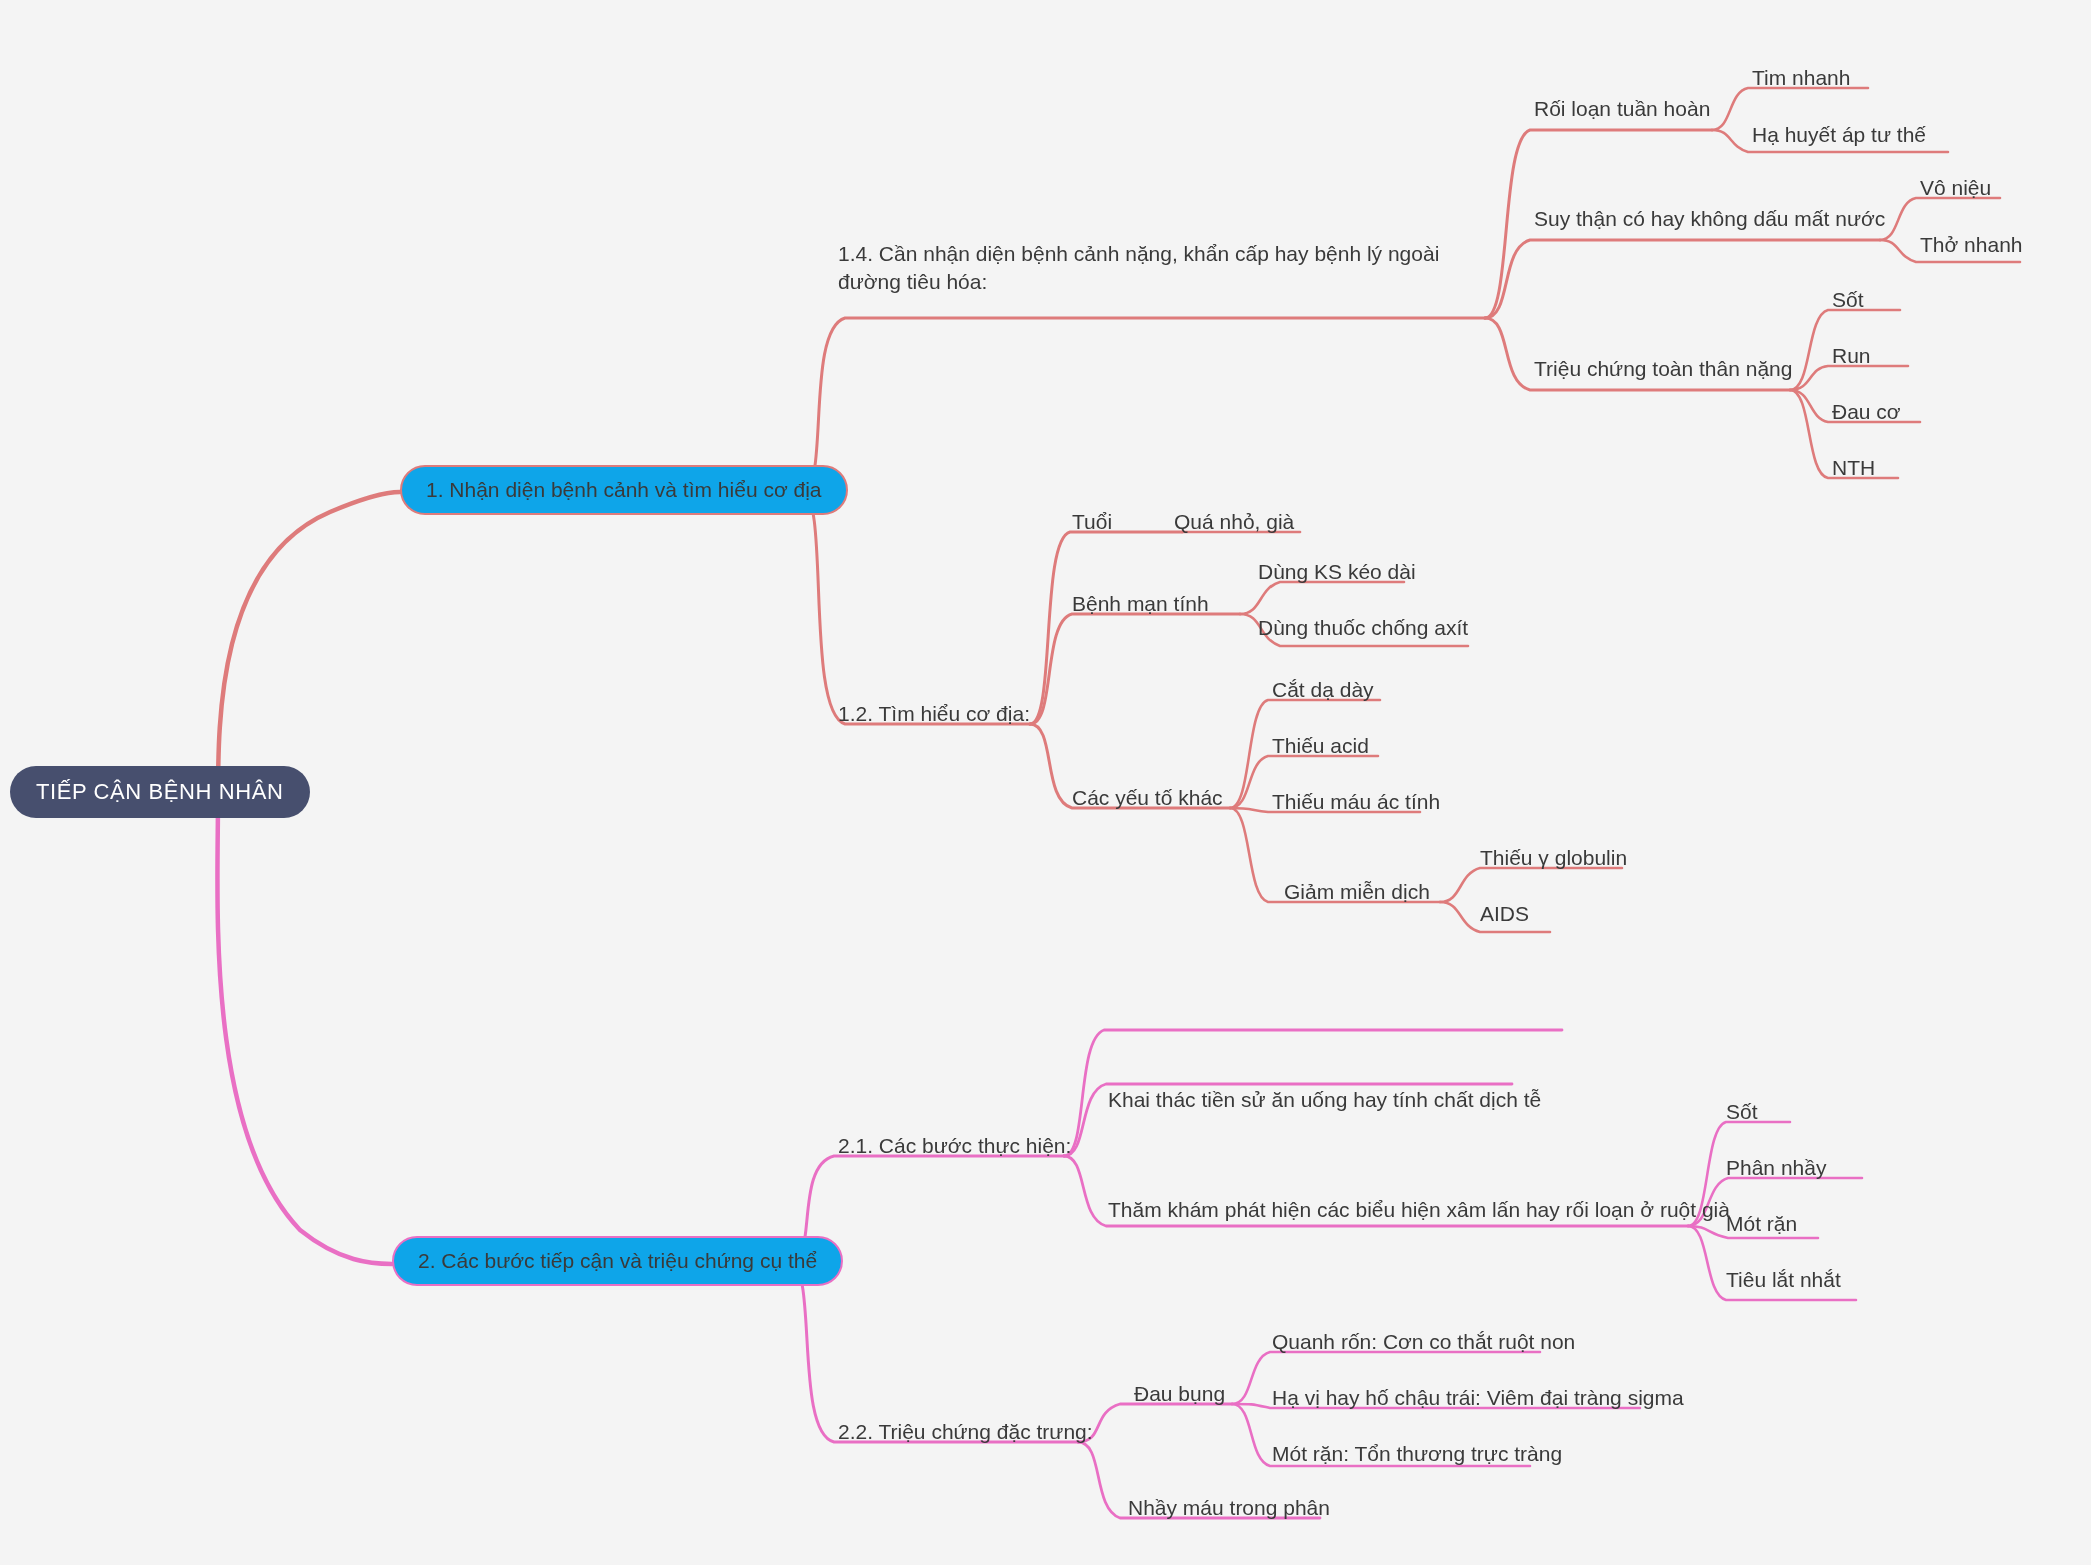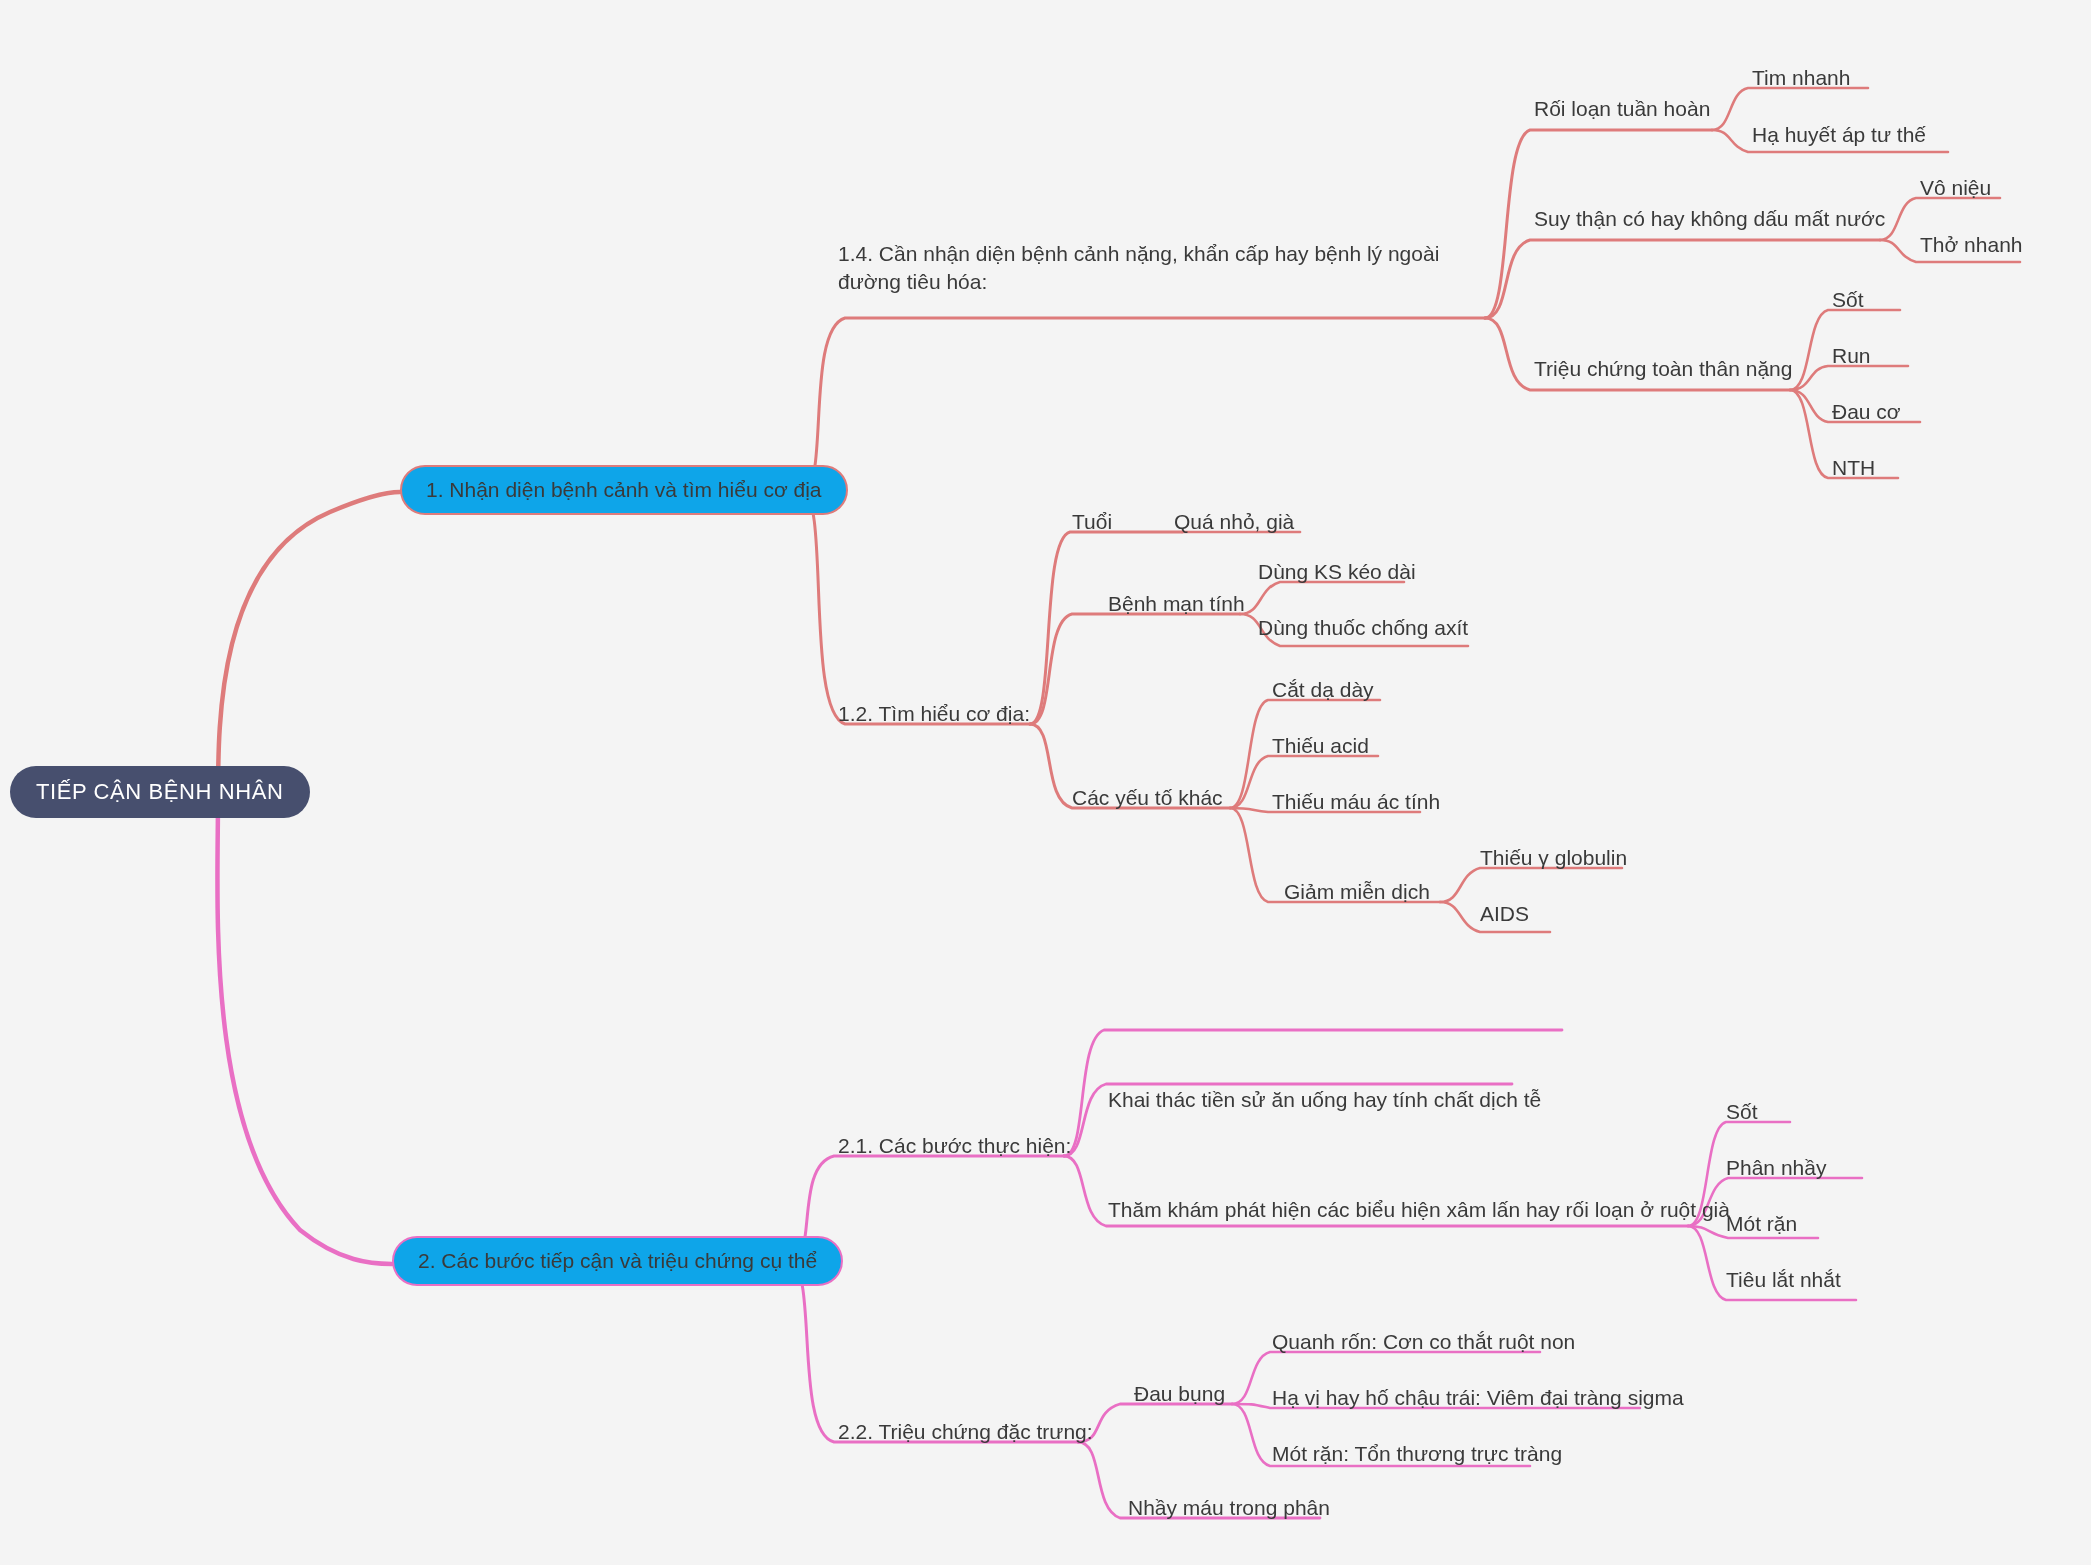--- a/index.html
+++ b/index.html
@@ -119,21 +119,21 @@
   <div class="node" style="left:1832px;top:286px;">Sốt</div>
   <div class="node" style="left:1832px;top:342px;">Run</div>
   <div class="node" style="left:1832px;top:398px;">Đau cơ</div>
   <div class="node" style="left:1832px;top:454px;">NTH</div>
 
   <div class="node" style="left:838px;top:700px;">1.2. Tìm hiểu cơ địa:</div>
 
   <div class="node" style="left:1072px;top:508px;">Tuổi</div>
   <div class="node" style="left:1174px;top:508px;">Quá nhỏ, già</div>
 
-  <div class="node" style="left:1108px;top:590px;text-align:right;">Bệnh mạn tính</div>
+  <div class="node" style="left:1072px;top:590px;text-align:right;">Bệnh mạn tính</div>
   <div class="node" style="left:1258px;top:558px;">Dùng KS kéo dài</div>
   <div class="node" style="left:1258px;top:614px;">Dùng thuốc chống axít</div>
 
   <div class="node" style="left:1072px;top:784px;">Các yếu tố khác</div>
   <div class="node" style="left:1272px;top:676px;">Cắt dạ dày</div>
   <div class="node" style="left:1272px;top:732px;">Thiếu acid</div>
   <div class="node" style="left:1272px;top:788px;">Thiếu máu ác tính</div>
   <div class="node" style="left:1272px;top:878px;margin-left:12px;">Giảm miễn dịch</div>
   <div class="node" style="left:1480px;top:844px;">Thiếu γ globulin</div>
   <div class="node" style="left:1480px;top:900px;">AIDS</div>

